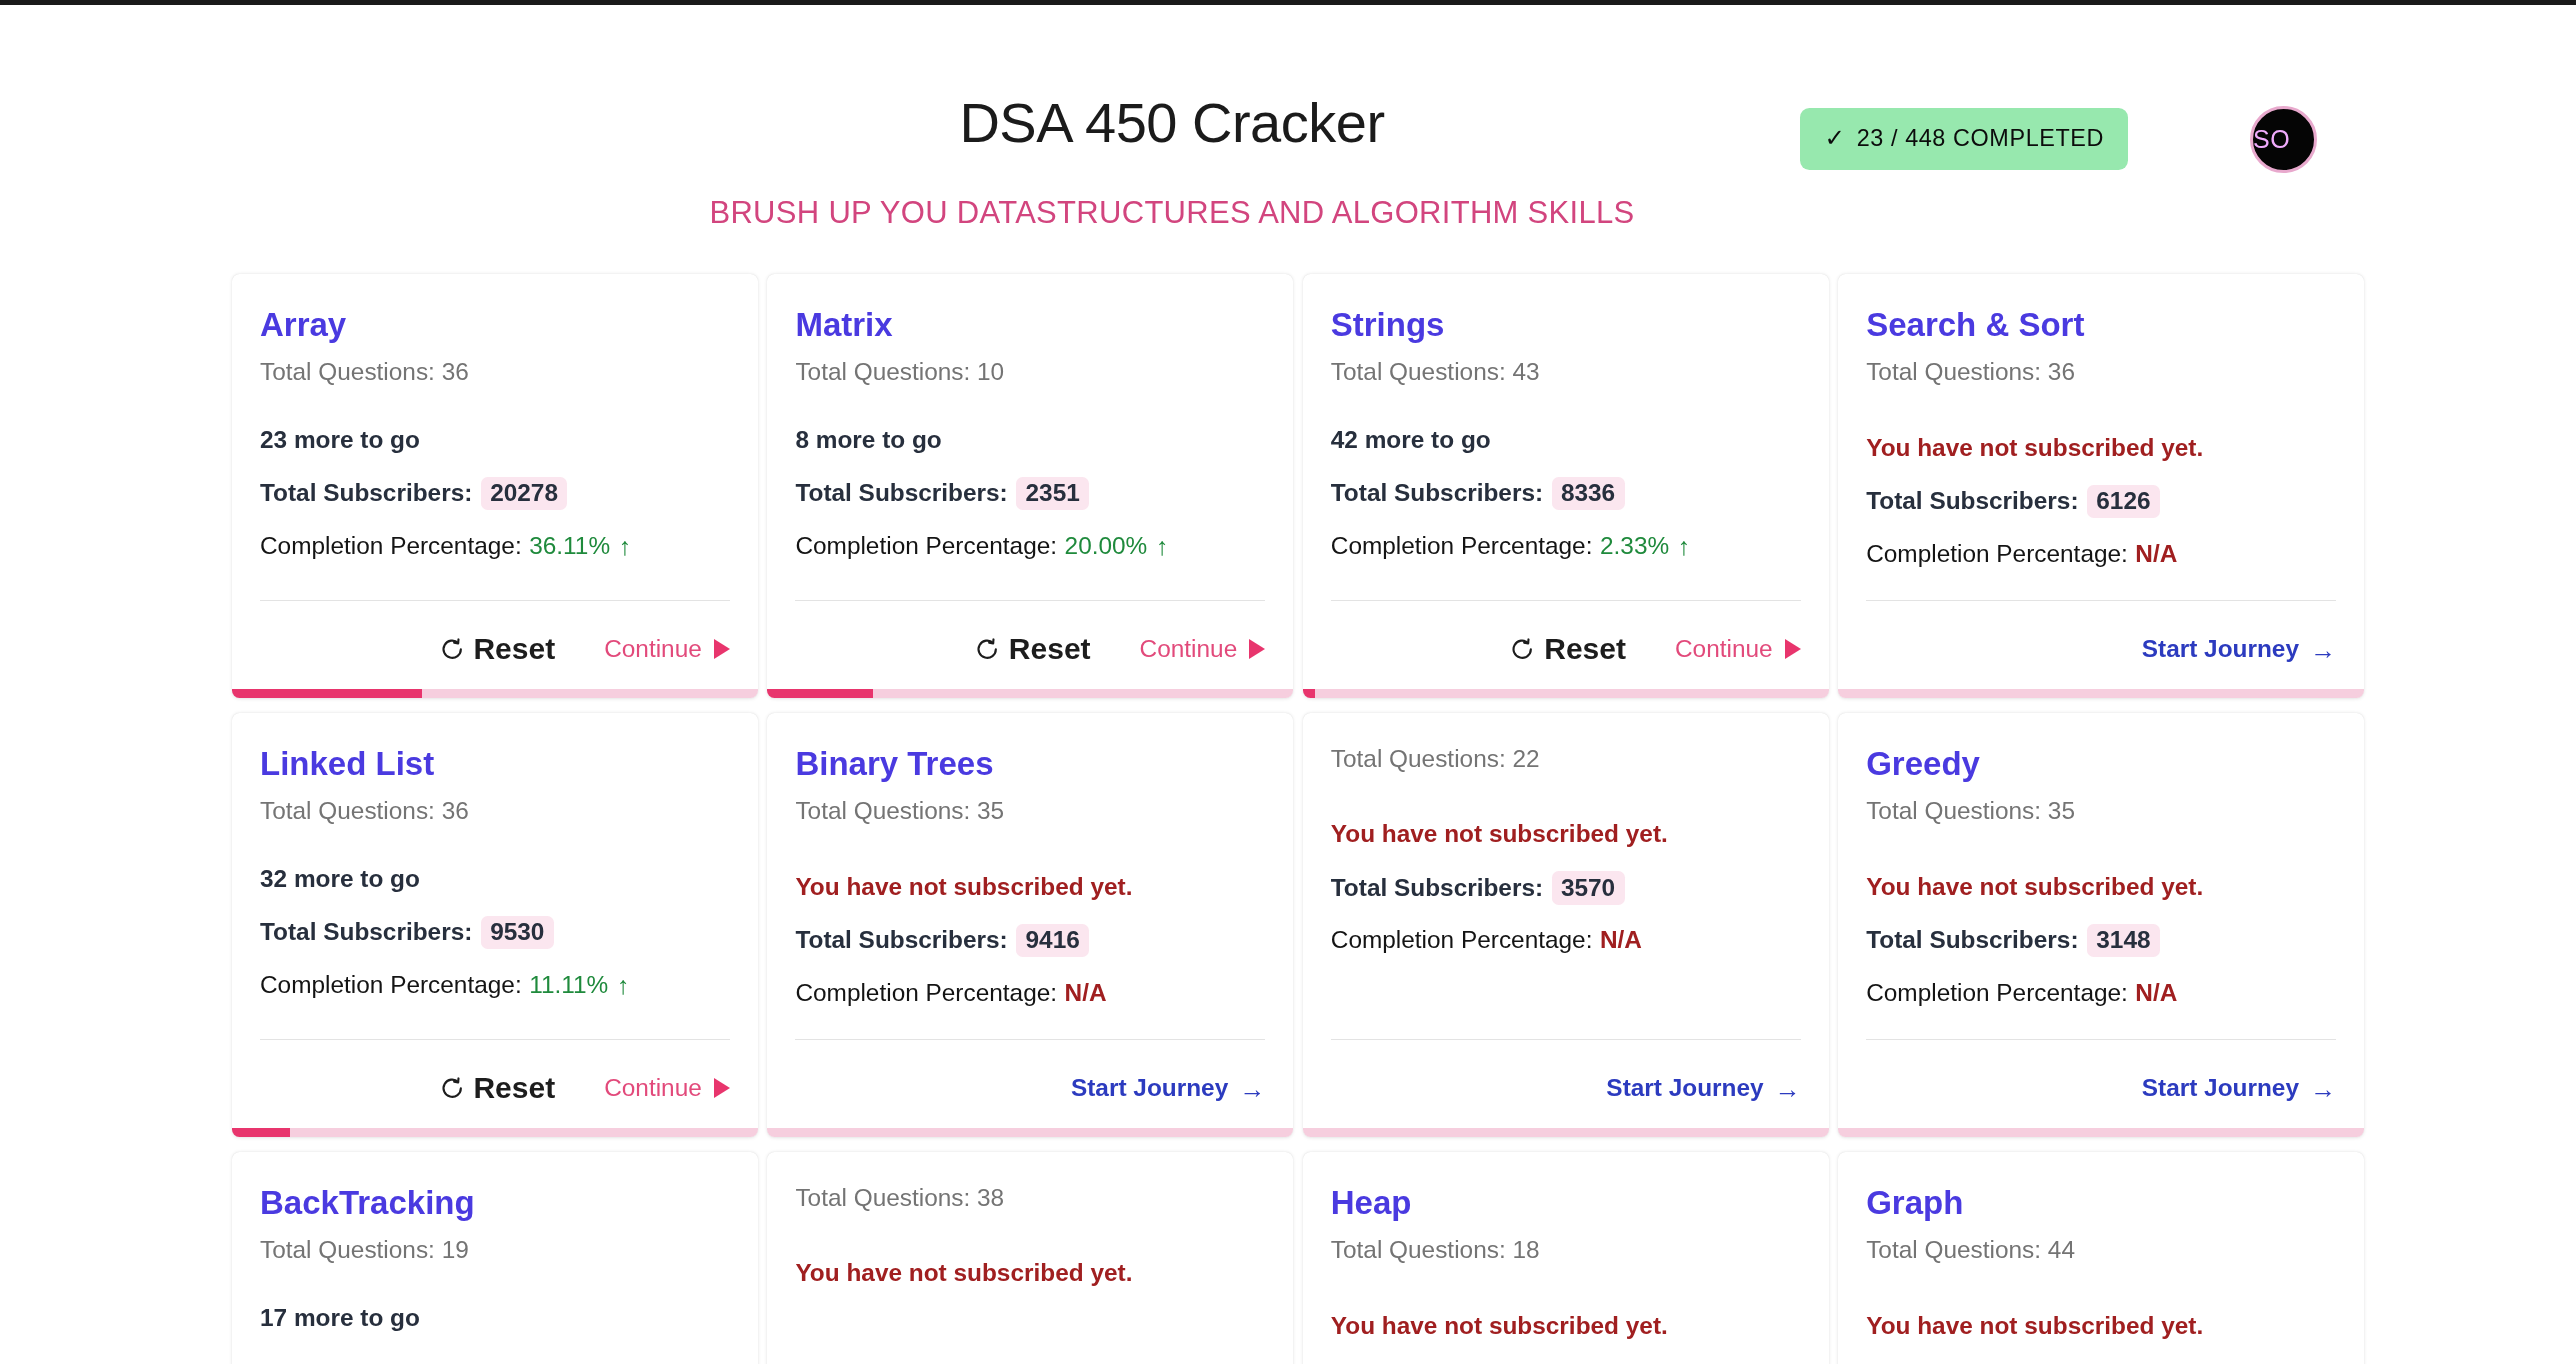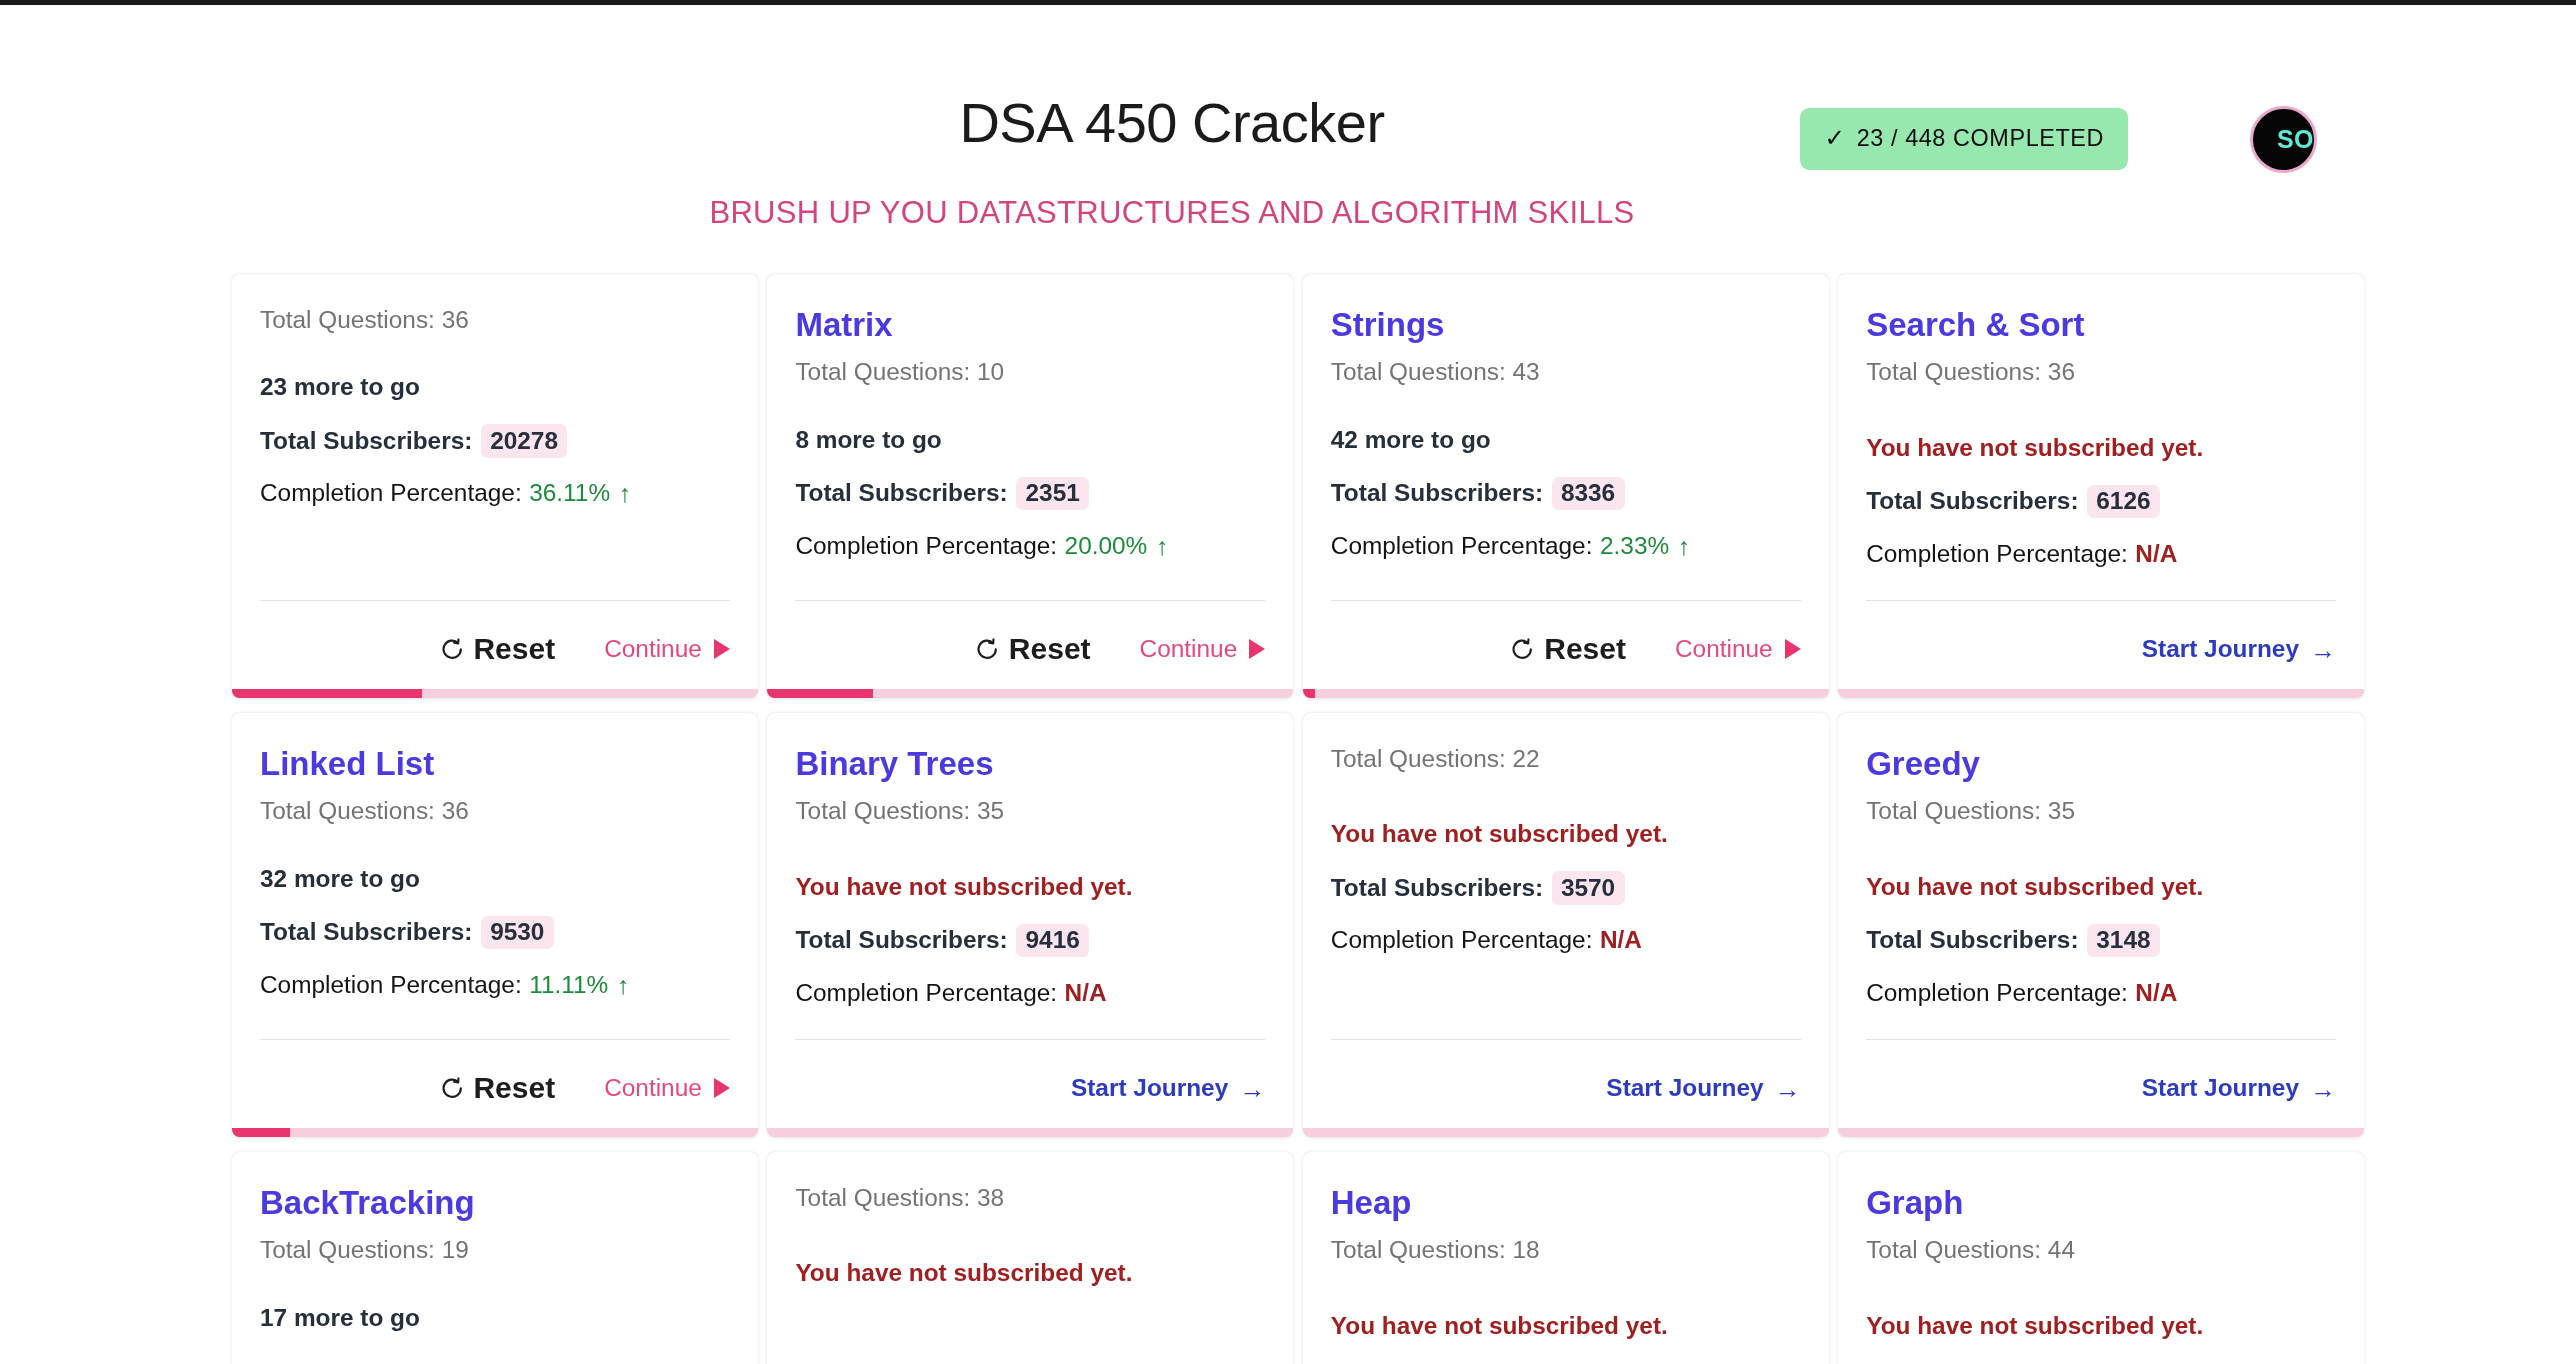--- a/index.html
+++ b/index.html
@@ -86,24 +86,24 @@
     position: absolute;
     top: 101px;
     left: 2250px;
     width: 67px;
     height: 67px;
     border-radius: 50%;
     background: #050505;
     border: 3.7px solid #e8a9cd;
     display: flex;
     align-items: center;
-    justify-content: flex-end;
-    color: #5eead4;
+    justify-content: flex-start;
+    color: #f0abfc;
     font-size: 25px;
-    font-weight: 700;
+    font-weight: 400;
     letter-spacing: 0.5px;
   }
 
   
   .cards-grid {
     position: absolute;
     top: 269px;
     left: 232px;
     width: 2147px;
     display: grid;
@@ -269,20 +269,21 @@
       <span>23 / 448 COMPLETED</span>
     </div>
 
     <div class="avatar">
       <span>SO</span>
     </div>
   </div>
 
   <div class="cards-grid" id="grid">
       <div class="card">
+        <div class="card-title">Array</div>
         <div class="card-total">Total Questions: 36</div>
         <div class="card-status togo">23 more to go</div>
         <div class="card-line">
           <span class="lbl-subs">Total Subscribers:</span>
           <span class="subs-pill">20278</span>
         </div>
         <div class="card-line">
           <span class="lbl-pct">Completion Percentage:</span>
           <span class="pct-value good">36.11%</span>
           <span class="pct-arrow">↑</span>

